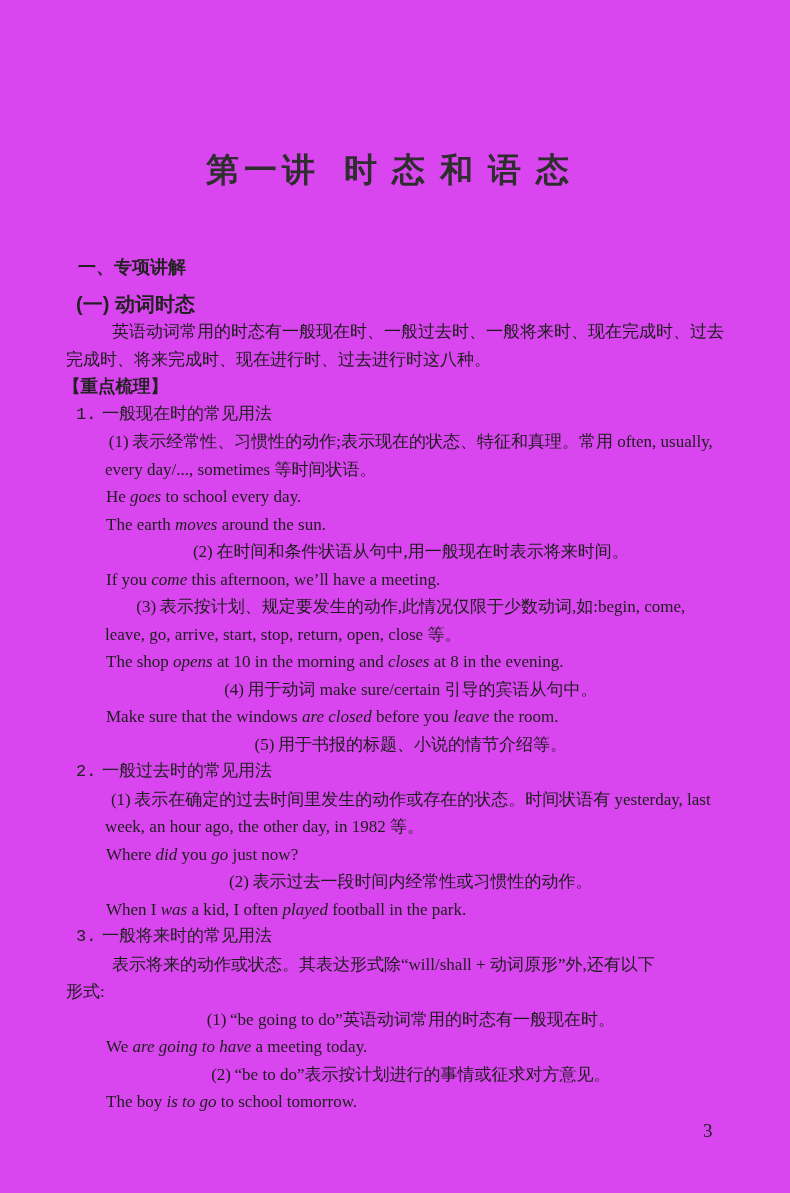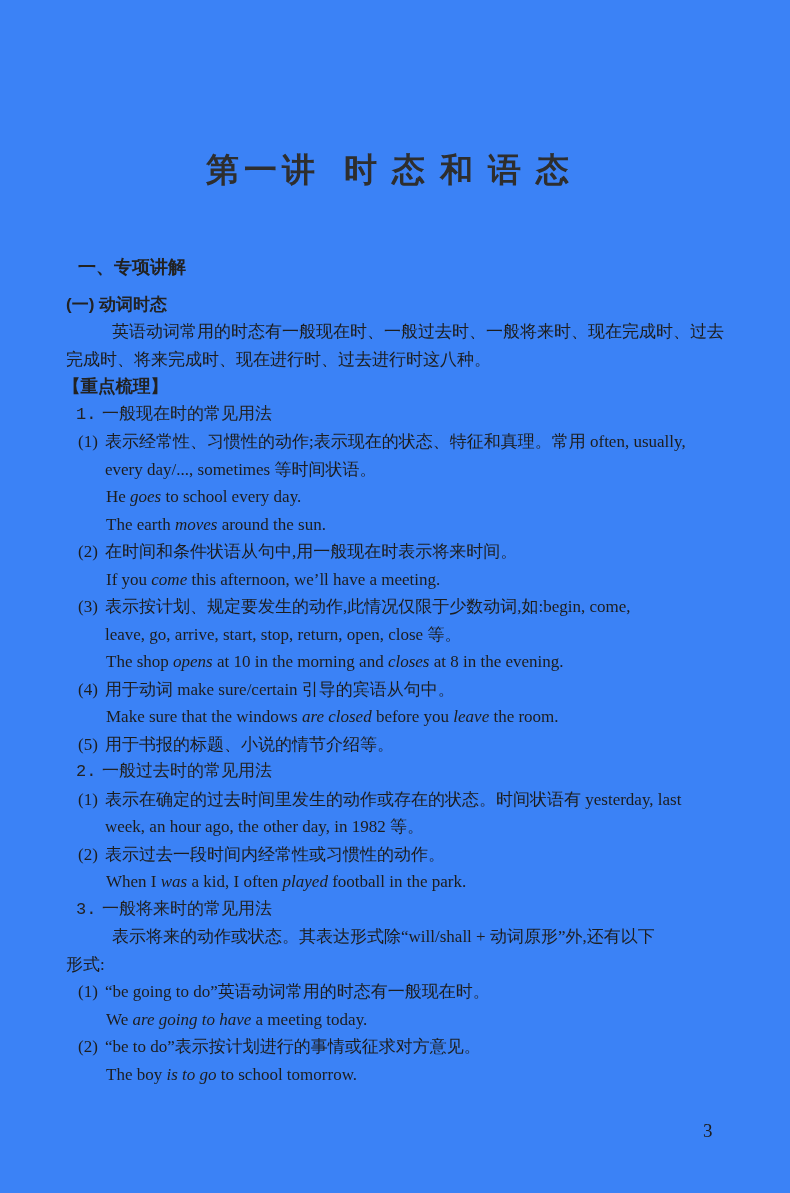--- a/index.html
+++ b/index.html
@@ -4,21 +4,21 @@
 <style>
   html, body {
     margin: 0;
     padding: 0;
     background: #ffffff;
   }
   .page {
     position: relative;
     width: 790px;
     height: 1193px;
-    background: #3b82f6;
+    background: #d946ef;
     overflow: hidden;
     font-family: "Liberation Serif", "DejaVu Serif", serif;
     color: #1d1d1d;
   }
   .doc-title {
     margin-top: 150px;
     text-align: center;
     font-family: "Liberation Sans", "DejaVu Sans", sans-serif;
     font-weight: 700;
     font-size: 33px;
@@ -43,40 +43,41 @@
     font-family: "Liberation Sans", "DejaVu Sans", sans-serif;
     font-weight: 700;
     font-size: 18px;
     margin-left: 12px;
     margin-bottom: 9px;
     color: #222;
   }
   .subsection {
     font-family: "Liberation Sans", "DejaVu Sans", sans-serif;
     font-weight: 700;
-    font-size: 17px;
+    font-size: 20px;
+    margin-left: 10px;
     color: #222;
   }
   .bracket-heading {
     font-family: "Liberation Sans", "DejaVu Sans", sans-serif;
     font-weight: 700;
     font-size: 17.5px;
     margin-left: -3px;
     color: #222;
   }
   .num-heading {
     font-family: Liberation Mono, monospace;
     font-weight: 500;
     margin-left: 10px;
     color: #222;
   }
   .num-heading .marker { display: inline-block; width: 26px; }
   .para-first { text-indent: 46px; }
   .para-cont  { }
-  .list-item  { margin-left: 12px; }
+  .list-item  { margin-left: 12px; text-align: center; }
   .list-item .marker { display: inline-block; width: 27px; }
   .list-cont  { margin-left: 39px; }
   .example    { margin-left: 40px; }
   .example em, .runs em { font-style: italic; }
   .page-number {
     position: absolute;
     top: 1120px;
     left: 703px;
     font-size: 19px;
     color: #1d1d1d;
@@ -105,20 +106,21 @@
       <div class="line example"><span class="runs"><span>If you </span><em>come</em><span> this afternoon, we’ll have a meeting.</span></span></div>
       <div class="line list-item"><span class="marker">(3)</span><span class="runs"><span>表示按计划、规定要发生的动作,此情况仅限于少数动词,如:begin, come,</span></span></div>
       <div class="line list-cont"><span class="runs"><span>leave, go, arrive, start, stop, return, open, close 等。</span></span></div>
       <div class="line example"><span class="runs"><span>The shop </span><em>opens</em><span> at 10 in the morning and </span><em>closes</em><span> at 8 in the evening.</span></span></div>
       <div class="line list-item"><span class="marker">(4)</span><span class="runs"><span>用于动词 make sure/certain 引导的宾语从句中。</span></span></div>
       <div class="line example"><span class="runs"><span>Make sure that the windows </span><em>are closed</em><span> before you </span><em>leave</em><span> the room.</span></span></div>
       <div class="line list-item"><span class="marker">(5)</span><span class="runs"><span>用于书报的标题、小说的情节介绍等。</span></span></div>
       <div class="line num-heading"><span class="marker">2.</span><span class="runs"><span>一般过去时的常见用法</span></span></div>
       <div class="line list-item"><span class="marker">(1)</span><span class="runs"><span>表示在确定的过去时间里发生的动作或存在的状态。时间状语有 yesterday, last</span></span></div>
       <div class="line list-cont"><span class="runs"><span>week, an hour ago, the other day, in 1982 等。</span></span></div>
+      <div class="line example"><span class="runs"><span>Where </span><em>did</em><span> you </span><em>go</em><span> just now?</span></span></div>
       <div class="line list-item"><span class="marker">(2)</span><span class="runs"><span>表示过去一段时间内经常性或习惯性的动作。</span></span></div>
       <div class="line example"><span class="runs"><span>When I </span><em>was</em><span> a kid, I often </span><em>played</em><span> football in the park.</span></span></div>
       <div class="line num-heading"><span class="marker">3.</span><span class="runs"><span>一般将来时的常见用法</span></span></div>
       <div class="line para-first"><span class="runs"><span>表示将来的动作或状态。其表达形式除“will/shall + 动词原形”外,还有以下</span></span></div>
       <div class="line para-cont"><span class="runs"><span>形式:</span></span></div>
       <div class="line list-item"><span class="marker">(1)</span><span class="runs"><span>“be going to do”英语动词常用的时态有一般现在时。</span></span></div>
       <div class="line example"><span class="runs"><span>We </span><em>are going to have</em><span> a meeting today.</span></span></div>
       <div class="line list-item"><span class="marker">(2)</span><span class="runs"><span>“be to do”表示按计划进行的事情或征求对方意见。</span></span></div>
       <div class="line example"><span class="runs"><span>The boy </span><em>is to go</em><span> to school tomorrow.</span></span></div>
     </div>

